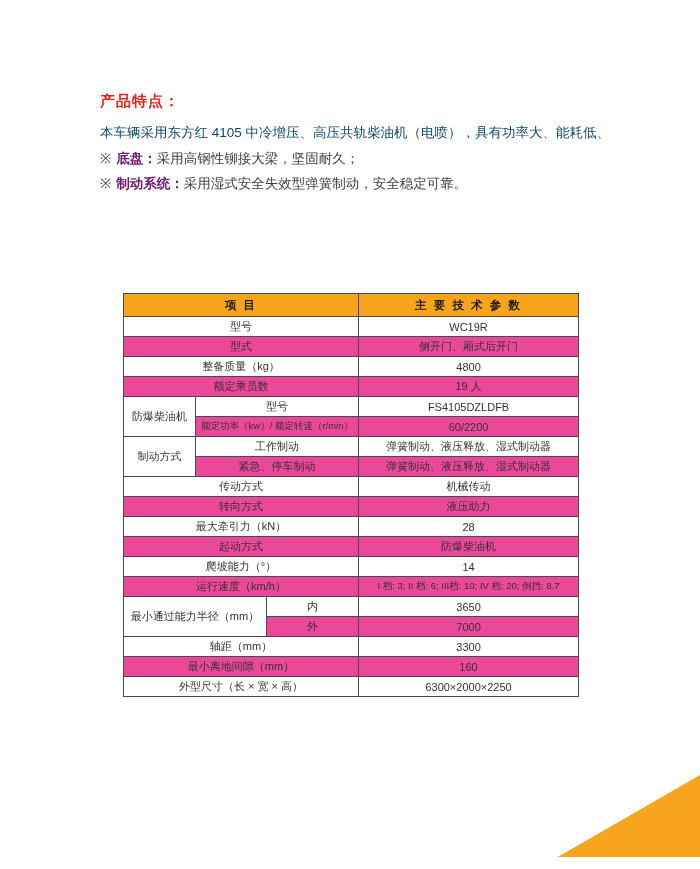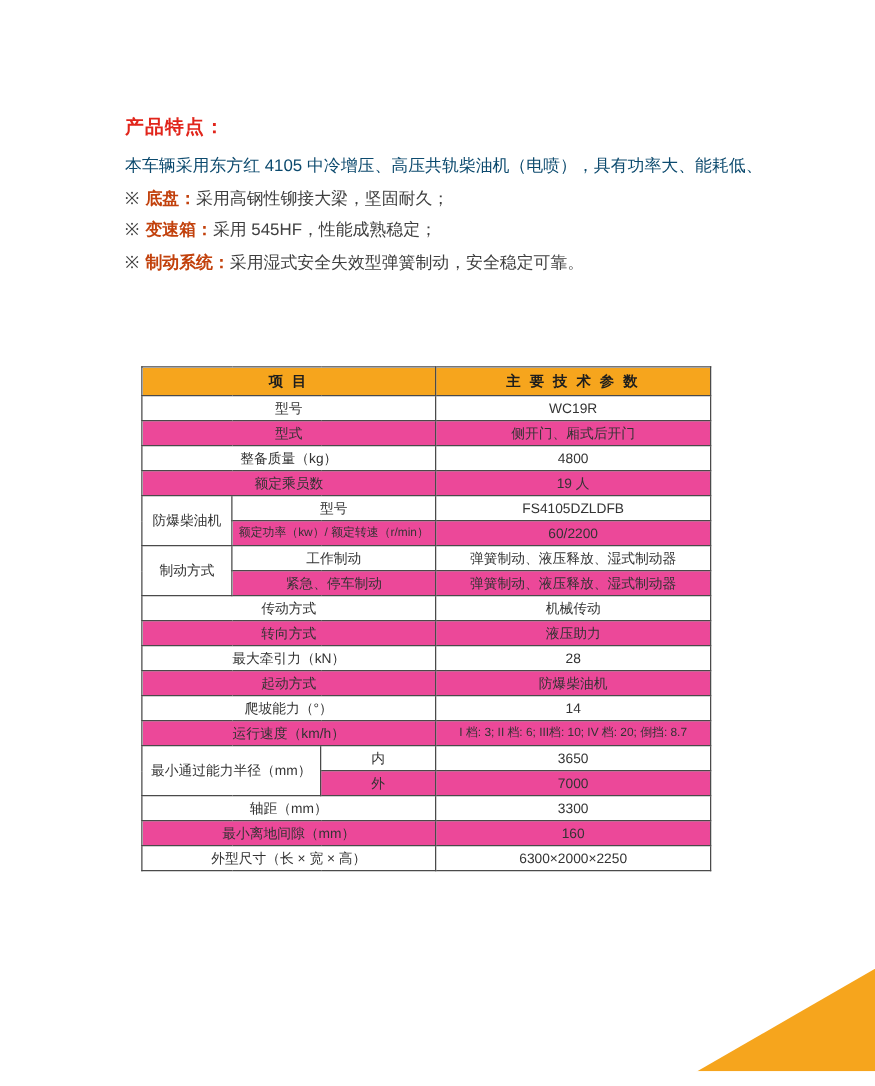--- a/index.html
+++ b/index.html
@@ -5,24 +5,24 @@
   html,body{margin:0;padding:0;background:#ffffff;}
   body{font-family:"Liberation Sans",sans-serif;}
   .sheet{position:relative;width:700px;height:857px;background:#ffffff;overflow:hidden;}
 
   
   .features-block{position:absolute;left:100px;top:92px;width:520px;}
   .page-heading{font-size:15px;font-weight:bold;color:#e1251b;letter-spacing:1px;margin:0 0 9px 0;}
   .intro-line{font-size:13.5px;color:#0c4a6e;line-height:25.7px;white-space:nowrap;}
   .feature-line{font-size:13.5px;color:#3f3f3f;line-height:25.7px;white-space:nowrap;}
   .feature-line .marker{margin-right:5px;}
-  .feature-line .flabel{font-weight:bold;color:#c2410c;}
+  .feature-line .flabel{font-weight:bold;color:#701a75;}
 
   
-  .spec-table{position:absolute;left:113px;top:293px;width:455px;border-collapse:collapse;table-layout:fixed;}
+  .spec-table{position:absolute;left:123px;top:293px;width:455px;border-collapse:collapse;table-layout:fixed;}
   .spec-table td,.spec-table th{border:1px solid #4a4a4a;text-align:center;vertical-align:middle;
       font-size:11px;color:#333333;padding:0 2px;overflow:hidden;white-space:nowrap;}
   .spec-table th{height:22px;background:#f6a51d;color:#1d1d1d;font-size:11.5px;font-weight:bold;letter-spacing:2px;}
   .spec-table td{height:19px;background:#ffffff;}
   .spec-table tr.r-gray td{background:#ec4899;}
   .spec-table td.grp{background:#ffffff;}
   .spec-table td.small{font-size:9.5px;letter-spacing:0;}
 
   
   .corner-triangle{position:absolute;left:537px;top:775px;width:163px;height:94px;background:#f6a51d;
@@ -31,23 +31,20 @@
 </head>
 <body>
 
 <div class="sheet">
 
   <div class="features-block">
     <div class="page-heading">产品特点：</div>
     <div class="intro-line">本车辆采用东方红 4105 中冷增压、高压共轨柴油机（电喷），具有功率大、能耗低、</div>
     <div class="feature-line">
       <span class="marker">※</span><span class="flabel">底盘：</span><span>采用高钢性铆接大梁，坚固耐久；</span>
-    </div>
-    <div class="feature-line">
-      <span class="marker">※</span><span class="flabel">变速箱：</span><span>采用 545HF，性能成熟稳定；</span>
     </div>
     <div class="feature-line">
       <span class="marker">※</span><span class="flabel">制动系统：</span><span>采用湿式安全失效型弹簧制动，安全稳定可靠。</span>
     </div>
   </div>
 
   <table class="spec-table">
     <colgroup>
       <col style="width:72px">
         <col style="width:71px">

